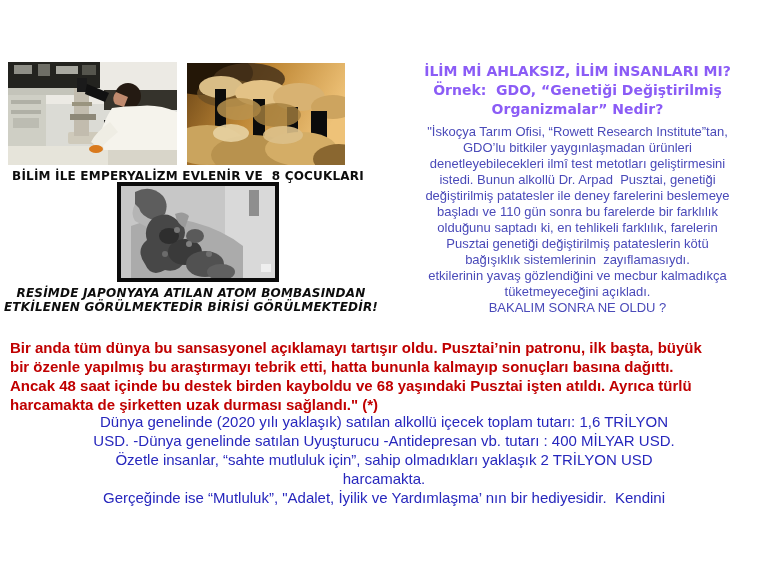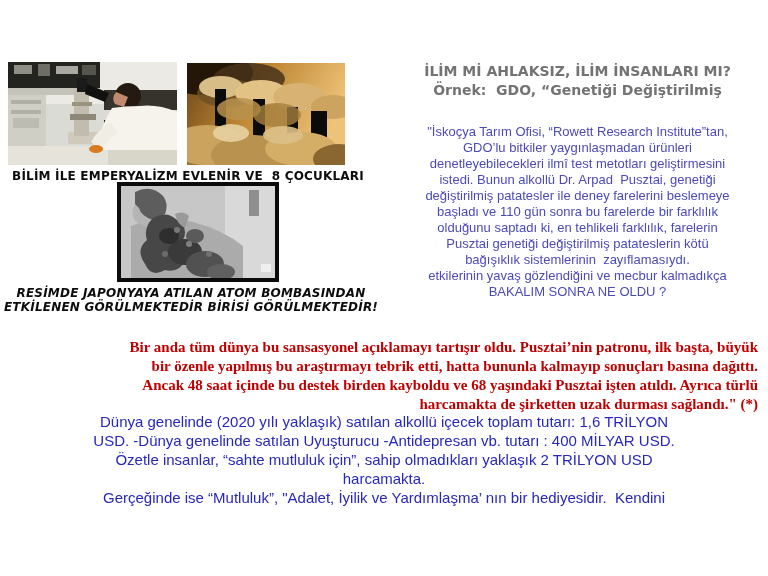--- a/index.html
+++ b/index.html
@@ -26,31 +26,31 @@
   .caption-bottom{
     left:0;top:286px;width:382px;text-align:center;
     font-family:"DejaVu Sans",sans-serif;font-weight:bold;font-size:12px;
     line-height:14px;letter-spacing:0.2px;color:#0d0d0d;font-style:italic;
   }
 
   
   .title-block{
     left:388px;top:62px;width:379px;text-align:center;
     font-family:"DejaVu Sans",sans-serif;font-weight:bold;font-size:14px;
-    line-height:19px;color:#737373;
+    line-height:19px;color:#8b5cf6;
   }
   .body-blue{
     left:388px;top:124px;width:379px;text-align:center;
     font-size:13px;line-height:16px;color:#4a4ab9;
   }
 
   
   .red-block{
-    left:10px;top:338px;width:748px;text-align:right;
-    font-weight:bold;font-size:15px;line-height:19px;color:#c00000;font-family:Liberation Serif, serif;
+    left:10px;top:338px;width:748px;text-align:left;
+    font-weight:bold;font-size:15px;line-height:19px;color:#c00000;
   }
   .bottom-block{
     left:10px;top:412px;width:748px;text-align:center;
     font-weight:normal;font-size:15px;line-height:19px;color:#2727bd;
   }
 </style>
 </head>
 <body>
 
 <div class="slide">
@@ -145,33 +145,35 @@
   </div>
 
   <div class="abs caption-bottom">
       <div class="line">RESİMDE JAPONYAYA ATILAN ATOM BOMBASINDAN</div>
       <div class="line">ETKİLENEN GÖRÜLMEKTEDİR BİRİSİ GÖRÜLMEKTEDİR!</div>
     </div>
 
   <div class="abs title-block">
       <div class="line">İLİM Mİ AHLAKSIZ, İLİM İNSANLARI MI?</div>
       <div class="line">Örnek:  GDO, “Genetiği Değiştirilmiş</div>
+      <div class="line">Organizmalar” Nedir?</div>
     </div>
 
   <div class="abs body-blue">
       <div class="line">"İskoçya Tarım Ofisi, “Rowett Research Institute”tan,</div>
       <div class="line">GDO’lu bitkiler yaygınlaşmadan ürünleri</div>
       <div class="line">denetleyebilecekleri ilmî test metotları geliştirmesini</div>
       <div class="line">istedi. Bunun alkollü Dr. Arpad  Pusztai, genetiği</div>
       <div class="line">değiştirilmiş patatesler ile deney farelerini beslemeye</div>
       <div class="line">başladı ve 110 gün sonra bu farelerde bir farklılık</div>
       <div class="line">olduğunu saptadı ki, en tehlikeli farklılık, farelerin</div>
       <div class="line">Pusztai genetiği değiştirilmiş patateslerin kötü</div>
       <div class="line">bağışıklık sistemlerinin  zayıflamasıydı.</div>
       <div class="line">etkilerinin yavaş gözlendiğini ve mecbur kalmadıkça</div>
+      <div class="line">tüketmeyeceğini açıkladı.</div>
       <div class="line">BAKALIM SONRA NE OLDU ?</div>
     </div>
 
   <div class="abs red-block">
       <div class="line">Bir anda tüm dünya bu sansasyonel açıklamayı tartışır oldu. Pusztai’nin patronu, ilk başta, büyük</div>
       <div class="line">bir özenle yapılmış bu araştırmayı tebrik etti, hatta bununla kalmayıp sonuçları basına dağıttı.</div>
       <div class="line">Ancak 48 saat içinde bu destek birden kayboldu ve 68 yaşındaki Pusztai işten atıldı. Ayrıca türlü</div>
       <div class="line">harcamakta de şirketten uzak durması sağlandı." (*)</div>
     </div>
 

